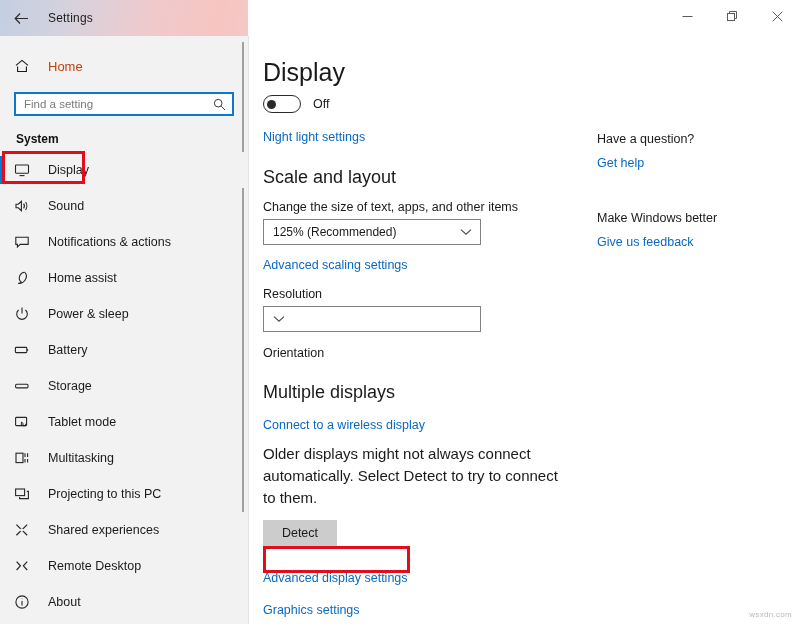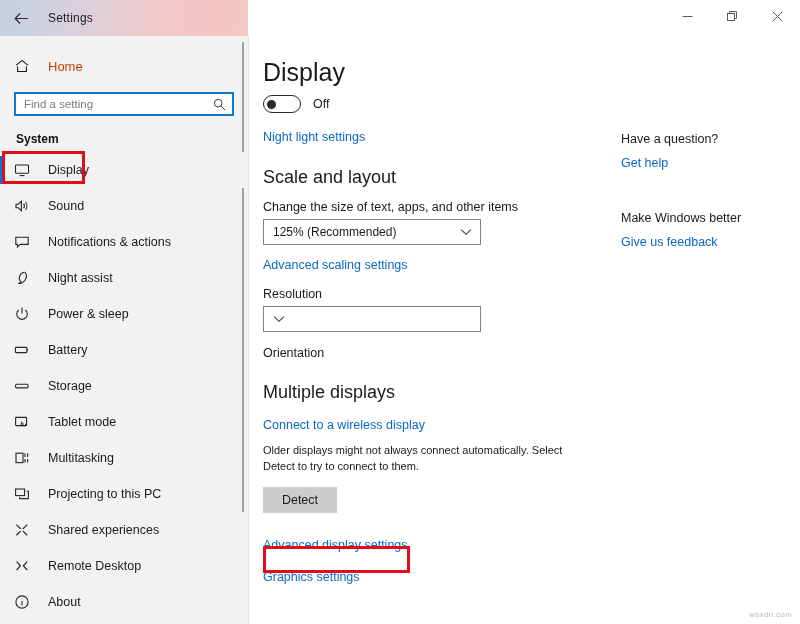--- a/index.html
+++ b/index.html
@@ -182,39 +182,39 @@
     background: #ffffff;
     display: flex; align-items: center; justify-content: space-between;
     padding: 0 8px 0 9px;
     box-sizing: border-box;
     font-size: 12px; color: #1a1a1a;
   }
   .select .chev { color: #4a4a4a; display: flex; }
   .spacer-10 { height: 10px; }
   .spacer-14 { height: 14px; }
 
-  .desc { font-size: 11px; color: #1a1a1a; line-height: 1.45; margin: 10px 0 12px 0; width: 310px; }
+  .desc { font-size: 15px; color: #1a1a1a; line-height: 1.45; margin: 10px 0 12px 0; width: 310px; }
   .btn {
     background: #cccccc;
     border: none;
     min-width: 74px; height: 26px;
     font-size: 12.5px; color: #1a1a1a;
     font-family: "Liberation Sans", sans-serif;
     padding: 0 16px;
     display: inline-flex; align-items: center; justify-content: center;
   }
 
   
   .rail {
     flex: 1;
     padding: 96px 0 0 18px;
     box-sizing: border-box;
   }
   .rail-head { font-size: 12.5px; color: #1a1a1a; margin-bottom: 7px; }
-  .rail-block { margin-bottom: 40px; margin-left: 24px; }
+  .rail-block { margin-bottom: 40px; }
 
   .watermark {
     position: absolute; right: 8px; bottom: 5px;
     font-size: 8px; color: #b9b9b9;
     letter-spacing: .3px;
   }
 </style>
 </head>
 <body>
 
@@ -308,21 +308,21 @@
           <span class="lbl">Notifications &amp; actions</span>
         </div>
 
         <div class="nav-item">
           <span class="ico">
             <svg width="16" height="16" viewBox="0 0 16 16" fill="none" stroke="currentColor" stroke-width="1.1">
               <path d="M10.6 2.2C12.6 4.1 12.9 7.4 11 10.2C9.1 13 6.1 14 4.3 13.2"></path>
               <path d="M10.6 2.2C8.4 2.4 6.8 3.6 5.9 5.4C4.8 7.7 5.4 10.6 7.3 12.2C6.4 12.9 5.2 13.3 4.3 13.2"></path>
             </svg>
           </span>
-          <span class="lbl">Night assist</span>
+          <span class="lbl">Home assist</span>
         </div>
 
         <div class="nav-item">
           <span class="ico">
             <svg width="16" height="16" viewBox="0 0 16 16" fill="none" stroke="currentColor" stroke-width="1.1">
               <path d="M4.6 4A5.3 5.3 0 1 0 11.4 4"></path>
               <path d="M8 1.6V7.4"></path>
             </svg>
           </span>
           <span class="lbl">Power &amp; sleep</span>

